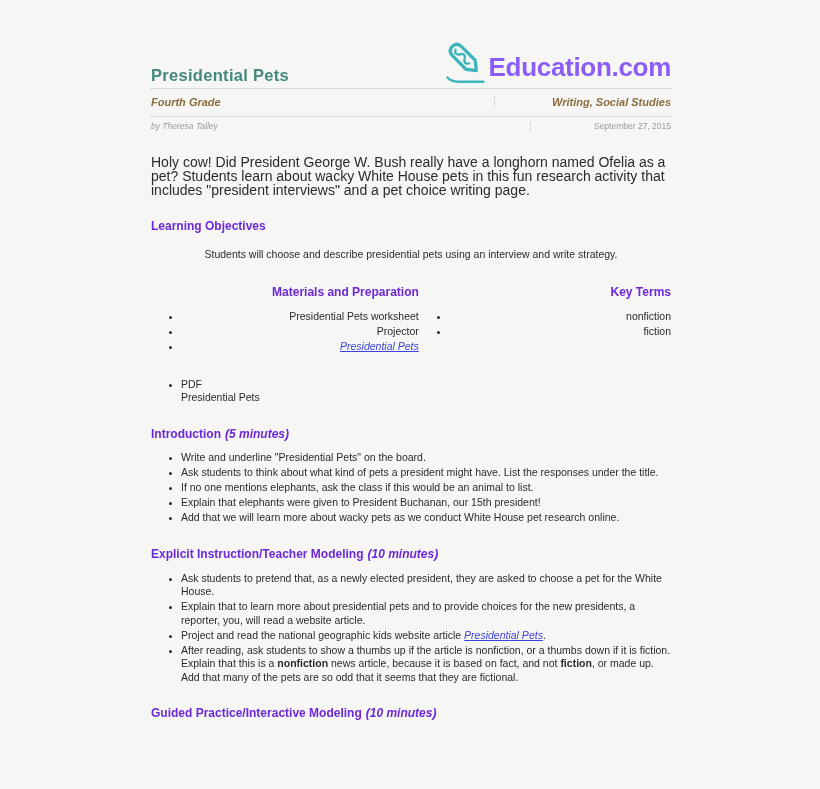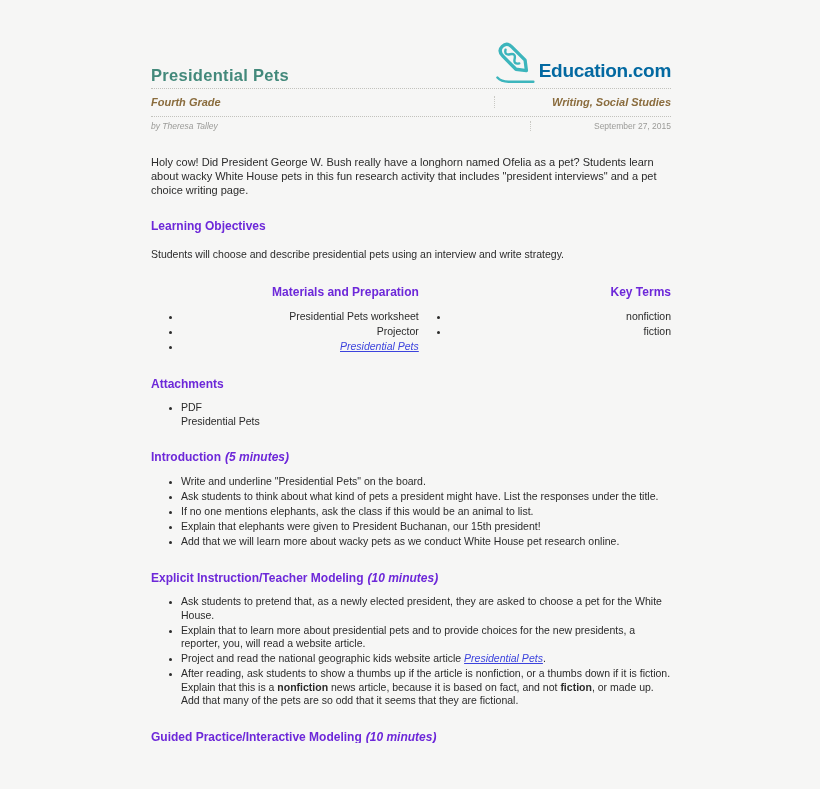--- a/index.html
+++ b/index.html
@@ -6,42 +6,42 @@
   .page{position:relative;width:820px;height:743px;background:#f6f6f5;overflow:hidden;
         font-family:"Liberation Sans","DejaVu Sans",sans-serif;color:#2b2b2b;padding-left:24px;}
   .content{position:absolute;left:151px;top:38px;width:520px;}
 
   
   .header-row{position:relative;height:50px;}
   .doc-title{position:absolute;left:0;bottom:3px;font-size:16.5px;font-weight:bold;
              color:#43897b;letter-spacing:.3px;}
   .logo{position:absolute;right:0;top:-2px;display:flex;align-items:flex-end;}
   .logo svg{width:48px;height:48px;margin-right:1px;display:block;}
-  .logo-text{font-size:19px;font-weight:bold;color:#0369a1;letter-spacing:-.3px;
+  .logo-text{font-size:26px;font-weight:bold;color:#8b5cf6;letter-spacing:-.3px;
              line-height:1;padding-bottom:4px;}
 
   .dotted{border-top:1px dotted #c2c2bd;height:0;}
 
   
   .meta-row{display:flex;align-items:stretch;}
   .meta-row.r1{padding:7px 0 8px;}
   .meta-row.r2{padding:4px 0 2px;gap:36px;}
   .meta-left{flex:0 0 66%;display:flex;align-items:flex-start;}
   .meta-divider{border-left:1px dotted #c9c9c4;}
   .meta-right{flex:1;display:flex;align-items:center;justify-content:flex-end;text-align:right;}
   .grade-text{font-size:11px;font-weight:bold;font-style:italic;color:#8a6c3d;}
   .small-gray{font-size:8.5px;color:#9b9b98;}
   .byline{font-style:italic;}
 
-  .description{margin-top:22px;font-size:11px;line-height:14px;color:#2b2b2b;}
+  .description{margin-top:22px;font-size:14px;line-height:14px;color:#2b2b2b;}
 
   h2{font-size:12px;font-weight:bold;color:#6d28d9;margin:0;line-height:1.15;}
   h2 .time{font-style:italic;font-weight:bold;margin-left:4px;}
   .sec{margin-top:23px;}
-  .sec-body{margin-top:13px;font-size:10.5px;line-height:14px;}
+  .sec-body{margin-top:13px;font-size:10.5px;line-height:14px;text-align:center;}
 
   .two-col{display:flex;margin-top:25px;text-align:right;}
   .col-left{flex:0 0 51.5%;}
   .col-right{flex:1;}
 
   ul{margin:10px 0 0;padding-left:30px;}
   li{font-size:10.5px;line-height:13.5px;margin-bottom:1.5px;color:#2b2b2b;}
   li::marker{font-size:9px;}
 
   .attach-name{display:block;}
@@ -114,21 +114,20 @@
       <div class="col-right">
         <h2>Key Terms</h2>
         <ul>
           <li>nonfiction</li>
           <li>fiction</li>
         </ul>
       </div>
     </div>
 
     <div class="sec">
-      <h2>Attachments</h2>
       <ul>
         <li>
           <span>PDF</span>
           <span class="attach-name">Presidential Pets</span>
         </li>
       </ul>
     </div>
 
     <div class="sec">
       <h2><span>Introduction</span><span class="time">(5 minutes)</span></h2>

